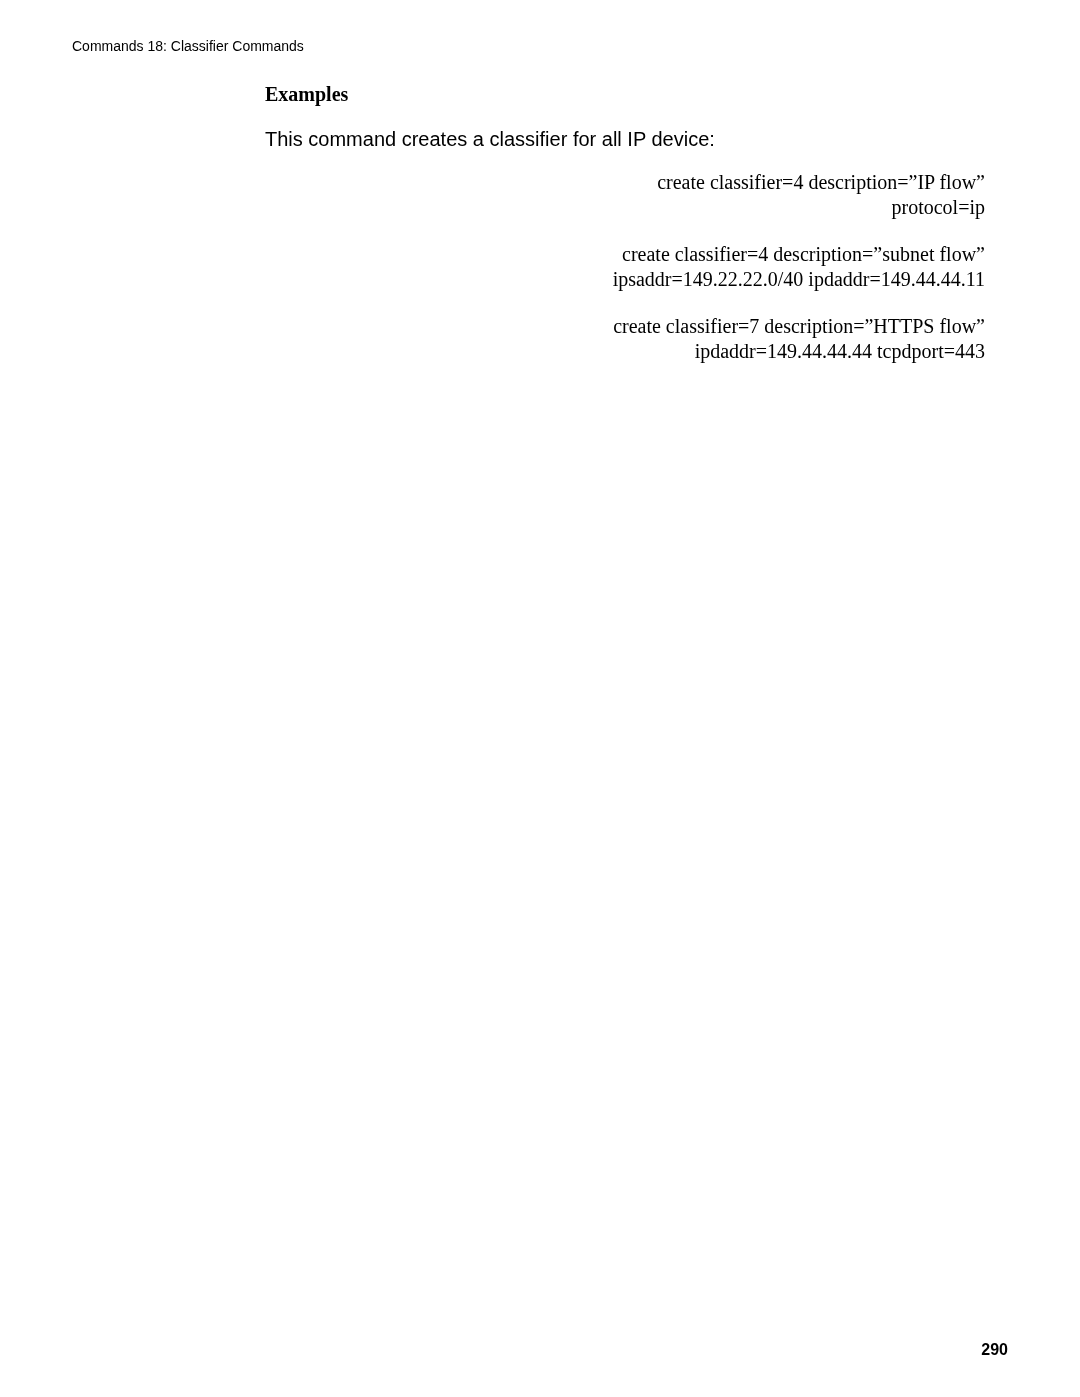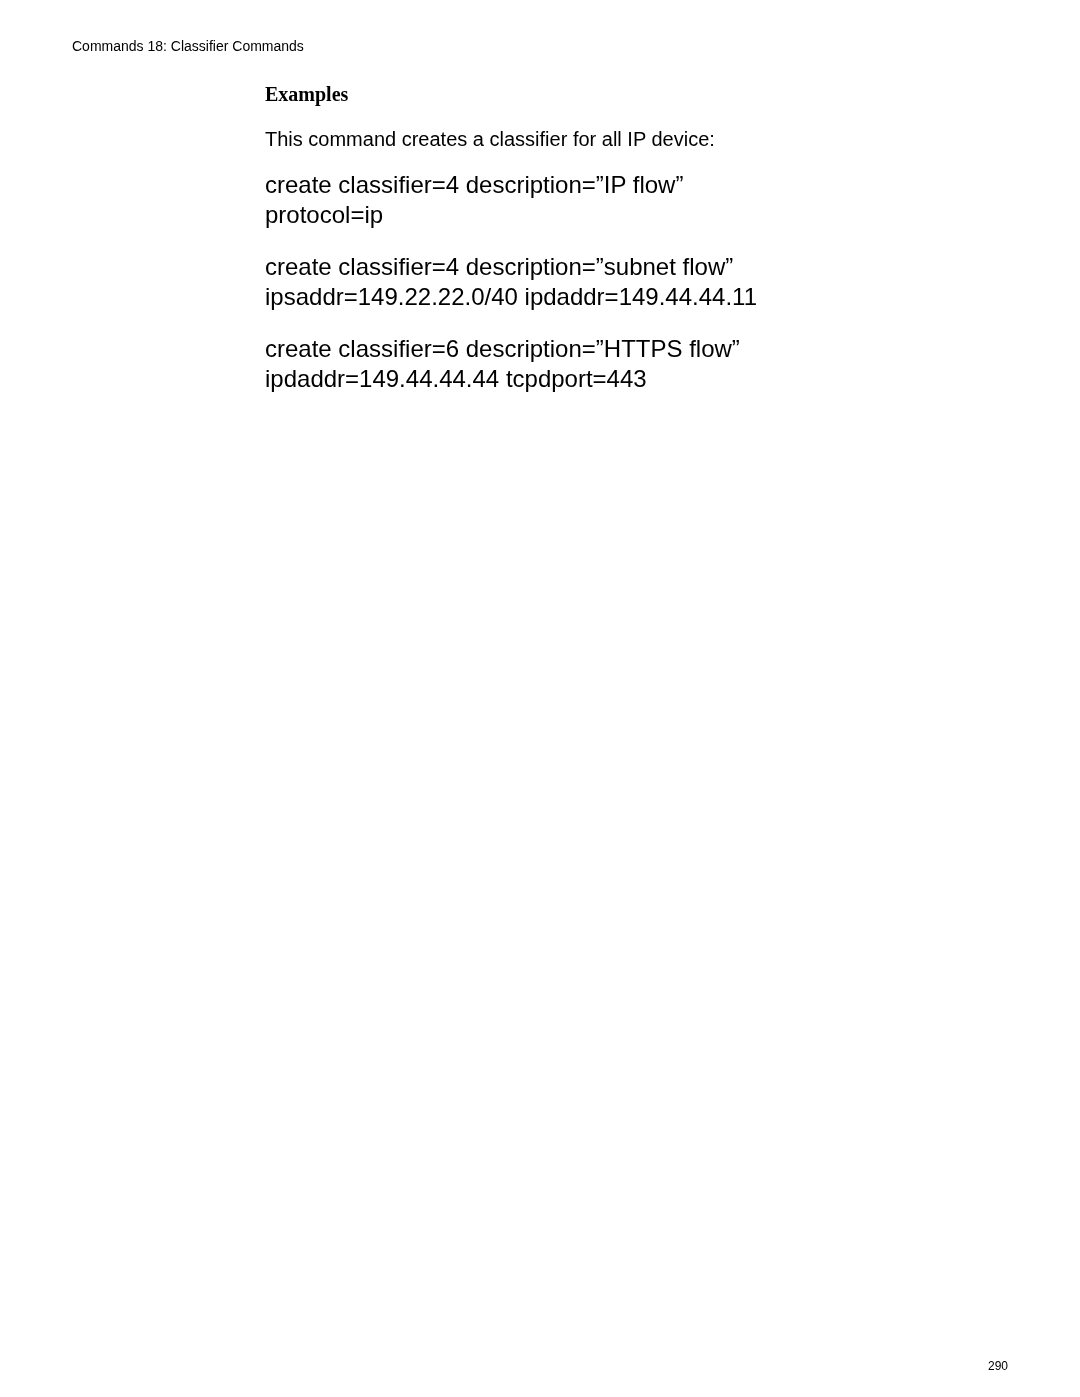--- a/index.html
+++ b/index.html
@@ -34,49 +34,51 @@
       font-size: 20px;
       margin-bottom: 20px;
     }
     .body-text {
       font-family: 'Segoe UI', Arial, Helvetica, sans-serif;
       font-size: 20px;
       line-height: 1.3;
       margin-bottom: 18px;
     }
     .code-block {
-      font-family: Liberation Sans, sans-serif;
-      font-size: 24px;
+      font-family: Liberation Serif, serif;
+      font-size: 20px;
       line-height: 1.25;
       white-space: pre;
       margin-bottom: 22px;
+      text-align: right;
     }
     .page-number {
       position: absolute;
-      bottom: 24px;
+      bottom: 38px;
       right: 72px;
-      font-size: 12px;
+      font-size: 16px;
       font-family: Arial, Helvetica, sans-serif;
+      font-weight: bold;
     }
   </style>
 </head>
 <body>
 
 <div class="chapter-header">Commands 18: Classifier Commands</div>
 
 <div class="content">
   <div class="section-heading">Examples</div>
 
   <div class="body-text">This command creates a classifier for all IP device:</div>
 
   <div class="code-block">create classifier=4 description=”IP flow”
 protocol=ip</div>
 
 
   <div class="code-block">create classifier=4 description=”subnet flow”
 ipsaddr=149.22.22.0/40 ipdaddr=149.44.44.11</div>
 
 
-  <div class="code-block">create classifier=6 description=”HTTPS flow”
+  <div class="code-block">create classifier=7 description=”HTTPS flow”
 ipdaddr=149.44.44.44 tcpdport=443</div>
 </div>
 
 <div class="page-number">290</div>
 
 </body></html>

